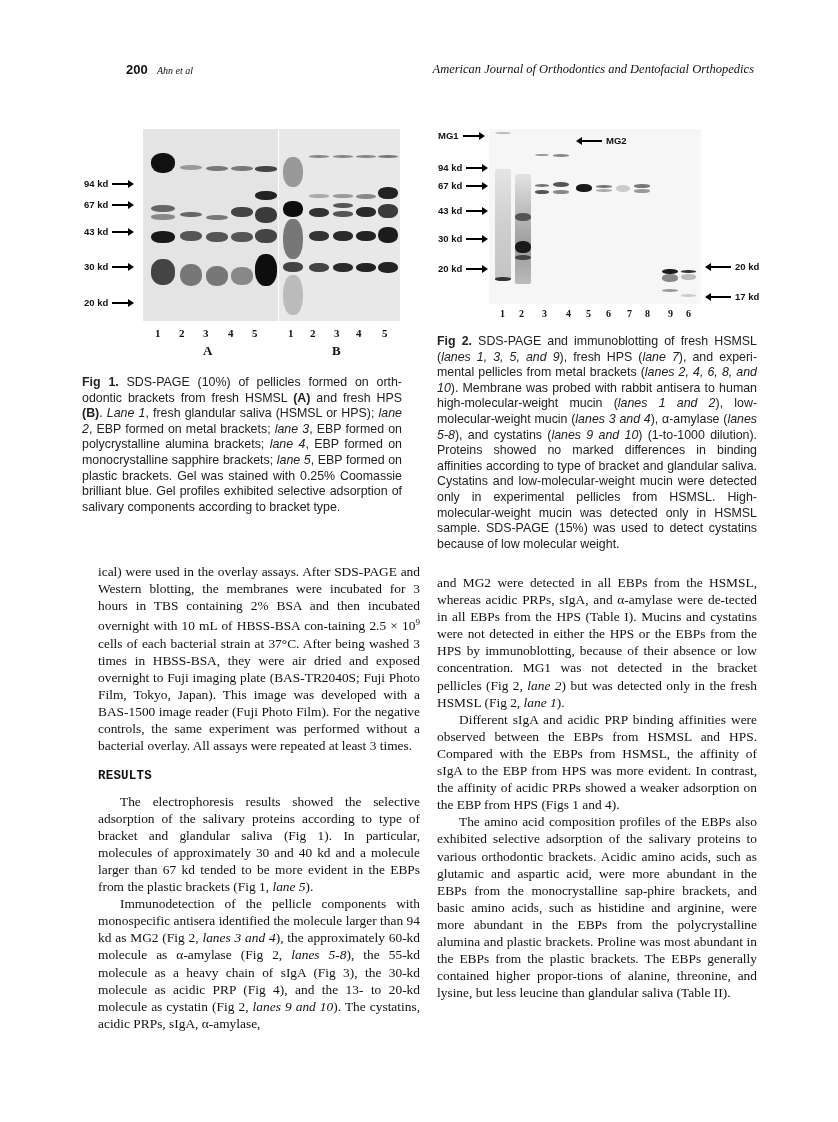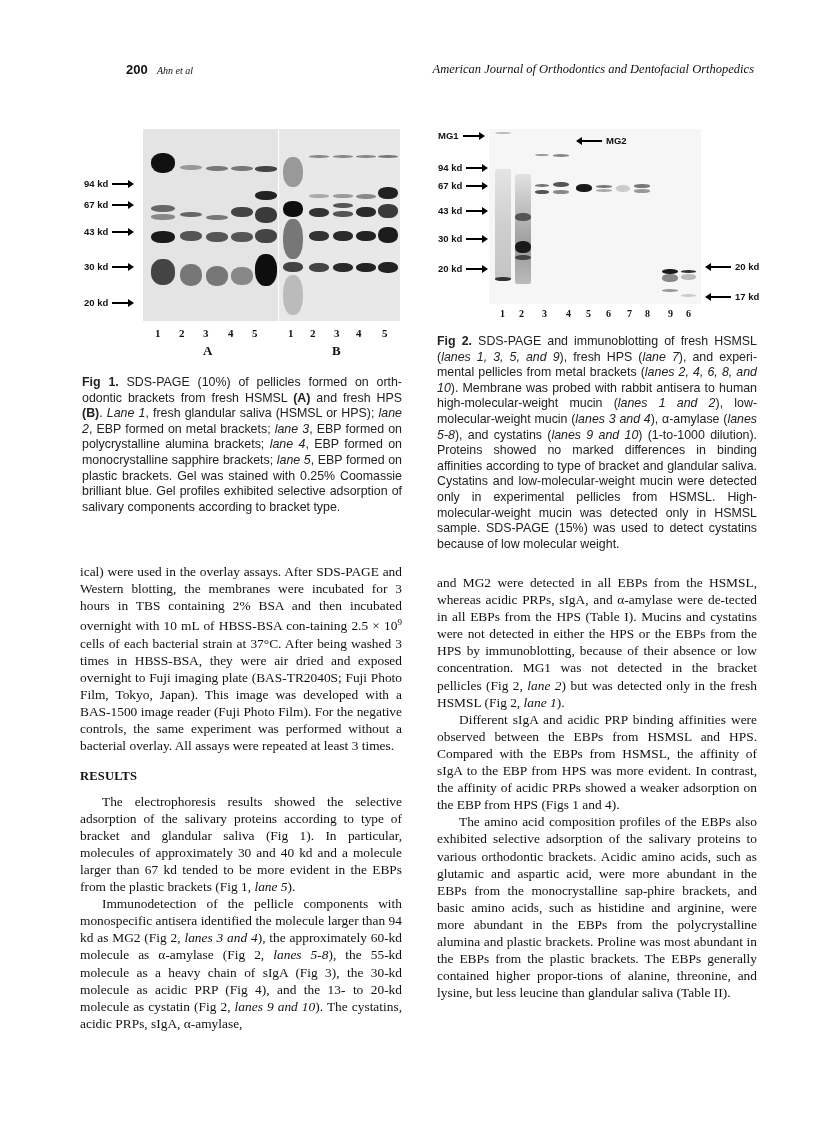--- a/index.html
+++ b/index.html
@@ -28,21 +28,21 @@
   .fig2{position:absolute;left:430px;top:125px;width:340px;height:200px;}
   .gel2{position:absolute;left:59px;top:4px;width:212px;height:175px;background:#f6f6f6;}
 
   .caption{position:absolute;font-family:"Liberation Sans",sans-serif;font-size:12.4px;line-height:15.6px;text-align:justify;color:#222;}
   .caption b{font-weight:bold;}
   .caption i{font-style:italic;}
   .body{position:absolute;font-family:"Liberation Serif",serif;font-size:13.4px;line-height:17.1px;text-align:justify;color:#111;}
   .body p{margin:0;}
   .body p.ind{text-indent:22px;}
   .body i{font-style:italic;}
-  .h-results{font-family:Liberation Serif, serif;font-weight:bold;font-size:12.5px;margin:13px 0 8px 0;letter-spacing:0.2px;}
+  .h-results{font-family:Liberation Mono, monospace;font-weight:bold;font-size:12.5px;margin:13px 0 8px 0;letter-spacing:0.2px;}
 </style>
 </head>
 <body>
 
 <div class="hdr-left">
   <span class="pg">200</span>
   <span class="auth">Ahn et al</span>
 </div>
 <div class="hdr-right">
   <div>American Journal of Orthodontics and Dentofacial Orthopedics</div>
@@ -217,21 +217,21 @@
   <span class="lnum" style="left:156px;top:183px;font-size:10px;">5</span>
   <span class="lnum" style="left:176px;top:183px;font-size:10px;">6</span>
   <span class="lnum" style="left:197px;top:183px;font-size:10px;">7</span>
   <span class="lnum" style="left:215px;top:183px;font-size:10px;">8</span>
   <span class="lnum" style="left:238px;top:183px;font-size:10px;">9</span>
   <span class="lnum" style="left:256px;top:183px;font-size:10px;">6</span>
 </div>
 
 <div class="caption" style="left:437px;top:334px;width:320px;"><b>Fig 2.</b><span> SDS-PAGE and immunoblotting of fresh HSMSL (</span><i>lanes 1, 3, 5, and 9</i><span>), fresh HPS (</span><i>lane 7</i><span>), and experi-mental pellicles from metal brackets (</span><i>lanes 2, 4, 6, 8, and 10</i><span>). Membrane was probed with rabbit antisera to human high-molecular-weight mucin (</span><i>lanes 1 and 2</i><span>), low-molecular-weight mucin (</span><i>lanes 3 and 4</i><span>), α-amylase (</span><i>lanes 5-8</i><span>), and cystatins (</span><i>lanes 9 and 10</i><span>) (1-to-1000 dilution). Proteins showed no marked differences in binding affinities according to type of bracket and glandular saliva. Cystatins and low-molecular-weight mucin were detected only in experimental pellicles from HSMSL. High-molecular-weight mucin was detected only in HSMSL sample. SDS-PAGE (15%) was used to detect cystatins because of low molecular weight.</span></div>
 
-<div class="body" style="left:80px;top:563px;width:322px;">
+<div class="body" style="left:98px;top:563px;width:322px;">
   <p><span>ical) were used in the overlay assays. After SDS-PAGE and Western blotting, the membranes were incubated for 3 hours in TBS containing 2% BSA and then incubated overnight with 10 mL of HBSS-BSA con-taining 2.5 × 10</span><sup style="font-size:9px;">9</sup><span> cells of each bacterial strain at 37°C. After being washed 3 times in HBSS-BSA, they were air dried and exposed overnight to Fuji imaging plate (BAS-TR2040S; Fuji Photo Film, Tokyo, Japan). This image was developed with a BAS-1500 image reader (Fuji Photo Film). For the negative controls, the same experiment was performed without a bacterial overlay. All assays were repeated at least 3 times.</span></p>
   <div class="h-results">RESULTS</div>
   <p class="ind"><span>The electrophoresis results showed the selective adsorption of the salivary proteins according to type of bracket and glandular saliva (Fig 1). In particular, molecules of approximately 30 and 40 kd and a molecule larger than 67 kd tended to be more evident in the EBPs from the plastic brackets (Fig 1, </span><i>lane 5</i><span>).</span></p>
   <p class="ind"><span>Immunodetection of the pellicle components with monospecific antisera identified the molecule larger than 94 kd as MG2 (Fig 2, </span><i>lanes 3 and 4</i><span>), the approximately 60-kd molecule as α-amylase (Fig 2, </span><i>lanes 5-8</i><span>), the 55-kd molecule as a heavy chain of sIgA (Fig 3), the 30-kd molecule as acidic PRP (Fig 4), and the 13- to 20-kd molecule as cystatin (Fig 2, </span><i>lanes 9 and 10</i><span>). The cystatins, acidic PRPs, sIgA, α-amylase,</span></p>
 </div>
 
 <div class="body" style="left:437px;top:574px;width:320px;">
   <p><span>and MG2 were detected in all EBPs from the HSMSL, whereas acidic PRPs, sIgA, and α-amylase were de-tected in all EBPs from the HPS (Table I). Mucins and cystatins were not detected in either the HPS or the EBPs from the HPS by immunoblotting, because of their absence or low concentration. MG1 was not detected in the bracket pellicles (Fig 2, </span><i>lane 2</i><span>) but was detected only in the fresh HSMSL (Fig 2, </span><i>lane 1</i><span>).</span></p>
   <p class="ind">Different sIgA and acidic PRP binding affinities were observed between the EBPs from HSMSL and HPS. Compared with the EBPs from HSMSL, the affinity of sIgA to the EBP from HPS was more evident. In contrast, the affinity of acidic PRPs showed a weaker adsorption on the EBP from HPS (Figs 1 and 4).</p>
   <p class="ind">The amino acid composition profiles of the EBPs also exhibited selective adsorption of the salivary proteins to various orthodontic brackets. Acidic amino acids, such as glutamic and aspartic acid, were more abundant in the EBPs from the monocrystalline sap-phire brackets, and basic amino acids, such as histidine and arginine, were more abundant in the EBPs from the polycrystalline alumina and plastic brackets. Proline was most abundant in the EBPs from the plastic brackets. The EBPs generally contained higher propor-tions of alanine, threonine, and lysine, but less leucine than glandular saliva (Table II).</p>

